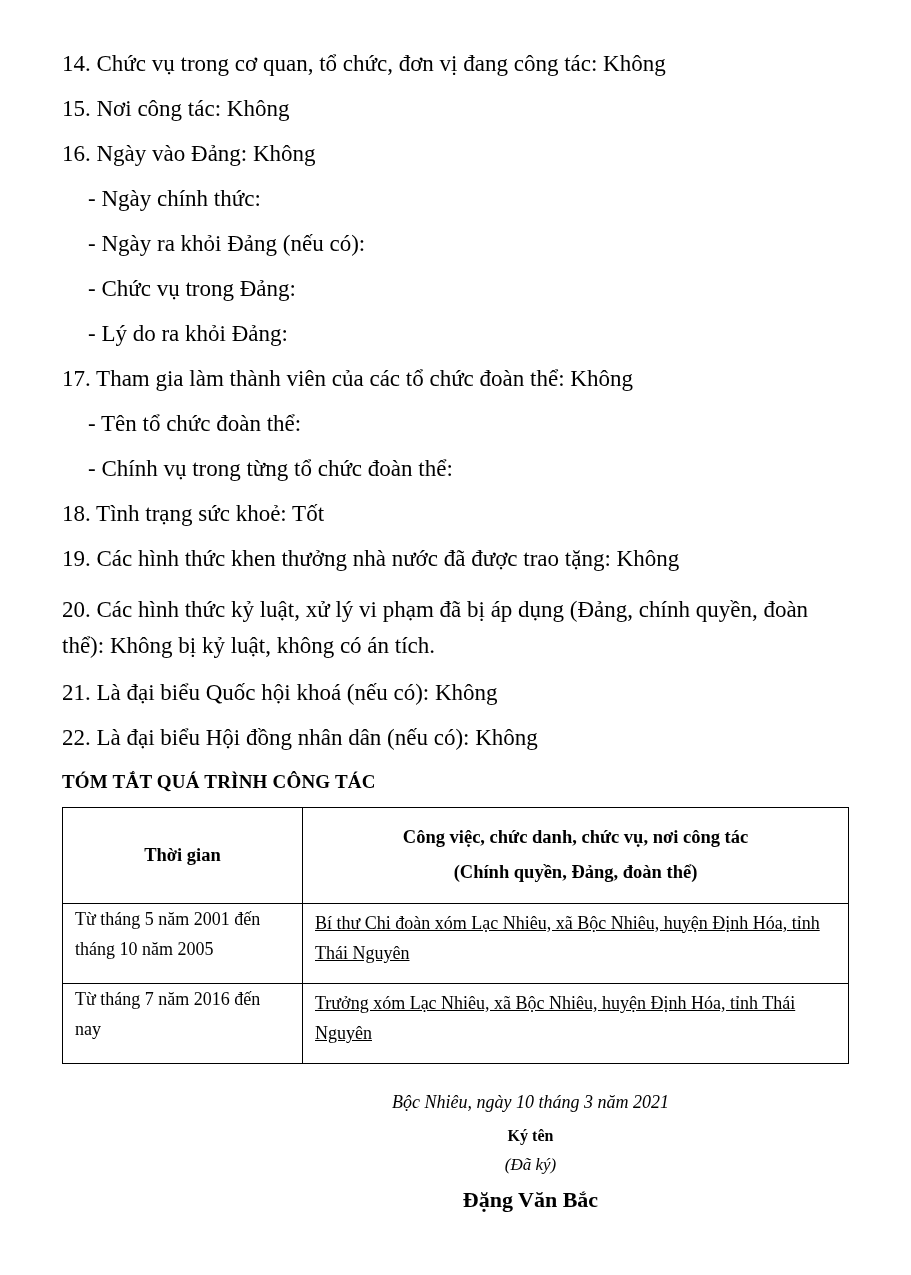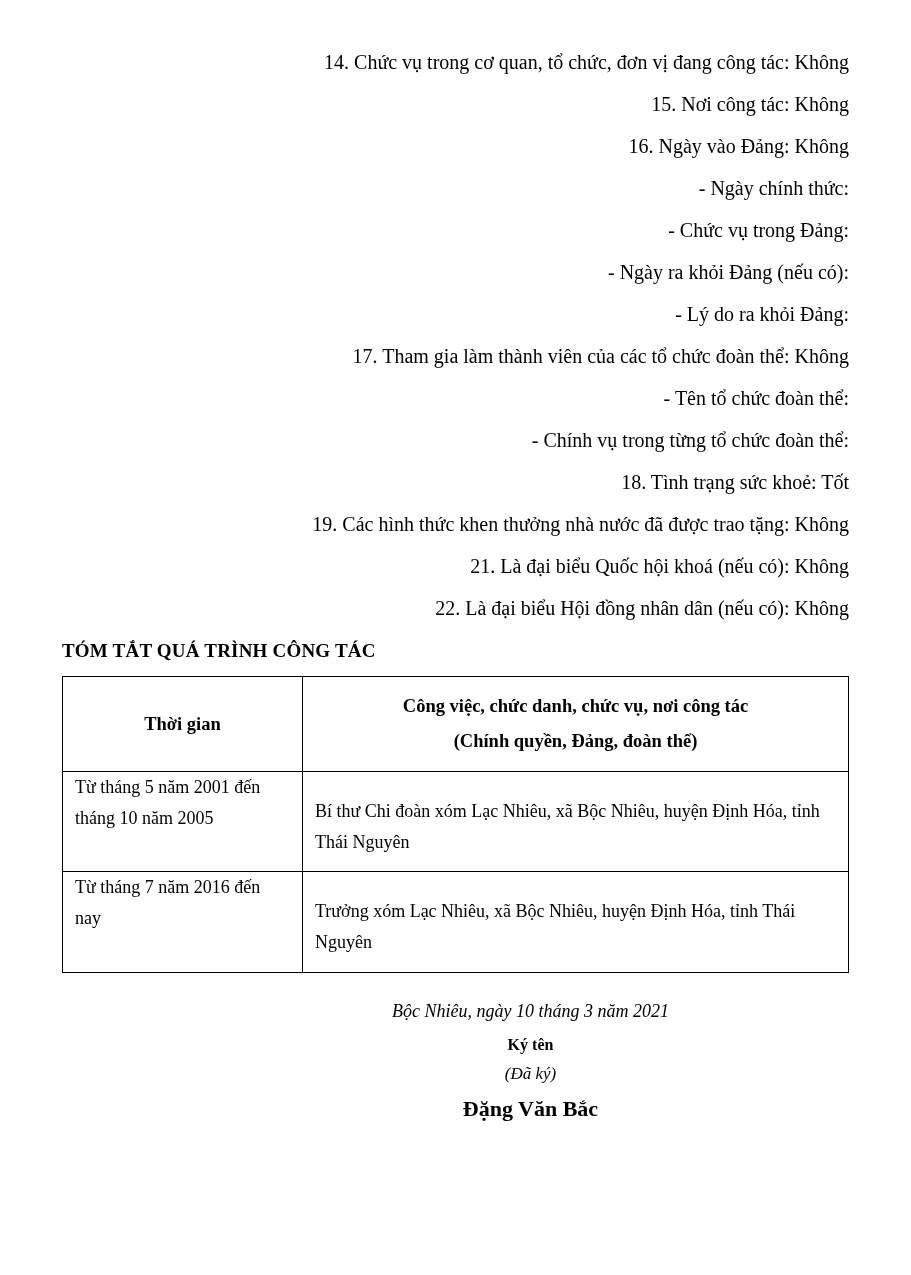--- a/index.html
+++ b/index.html
@@ -14,24 +14,24 @@
     color: #000000;
   }
   .page {
     position: relative;
     width: 911px;
     min-height: 1275px;
     box-sizing: border-box;
     padding: 52px 62px 20px 62px;
   }
   .line {
-    font-size: 20px;
+    font-size: 23px;
     line-height: 1.0;
     margin: 0 0 22px 0;
-    text-align: right;
+    text-align: left;
   }
   .line.indent {
     padding-left: 26px;
   }
   .line.two-line {
     line-height: 1.55;
     margin-bottom: 18px;
   }
   .section-title {
     text-align: left;
@@ -67,22 +67,23 @@
     padding-top: 12px;
     padding-bottom: 12px;
   }
   table.career td.cell-time {
     line-height: 1.7;
     padding-top: 0;
     padding-bottom: 14px;
   }
   table.career td.cell-work {
     line-height: 1.7;
-    padding-top: 24px;
+    padding-top: 4px;
     padding-bottom: 14px;
+    text-decoration: underline;
   }
   .signature {
     margin-top: 28px;
     text-align: center;
   }
   .sig-place {
     font-style: italic;
     font-size: 18px;
     text-align: center;
     margin: 0 0 14px 0;
@@ -110,28 +111,29 @@
 </head>
 <body>
 
 <div class="page">
 
   <div>
     <p class="line">14. Chức vụ trong cơ quan, tổ chức, đơn vị đang công tác: Không</p>
     <p class="line">15. Nơi công tác: Không</p>
     <p class="line">16. Ngày vào Đảng: Không</p>
     <p class="line indent">- Ngày chính thức:</p>
+    <p class="line indent">- Ngày ra khỏi Đảng (nếu có):</p>
     <p class="line indent">- Chức vụ trong Đảng:</p>
-    <p class="line indent">- Ngày ra khỏi Đảng (nếu có):</p>
     <p class="line indent">- Lý do ra khỏi Đảng:</p>
     <p class="line">17. Tham gia làm thành viên của các tổ chức đoàn thể: Không</p>
     <p class="line indent">- Tên tổ chức đoàn thể:</p>
     <p class="line indent">- Chính vụ trong từng tổ chức đoàn thể:</p>
     <p class="line">18. Tình trạng sức khoẻ: Tốt</p>
     <p class="line">19. Các hình thức khen thưởng nhà nước đã được trao tặng: Không</p>
+    <p class="line two-line">20. Các hình thức kỷ luật, xử lý vi phạm đã bị áp dụng (Đảng, chính quyền, đoàn thể): Không bị kỷ luật, không có án tích.</p>
     <p class="line">21. Là đại biểu Quốc hội khoá (nếu có): Không</p>
     <p class="line">22. Là đại biểu Hội đồng nhân dân (nếu có): Không</p>
   </div>
 
   <div class="section-title">TÓM TẮT QUÁ TRÌNH CÔNG TÁC</div>
 
   <table class="career">
     <thead>
       <tr>
         <th class="col-time">Thời gian</th>

